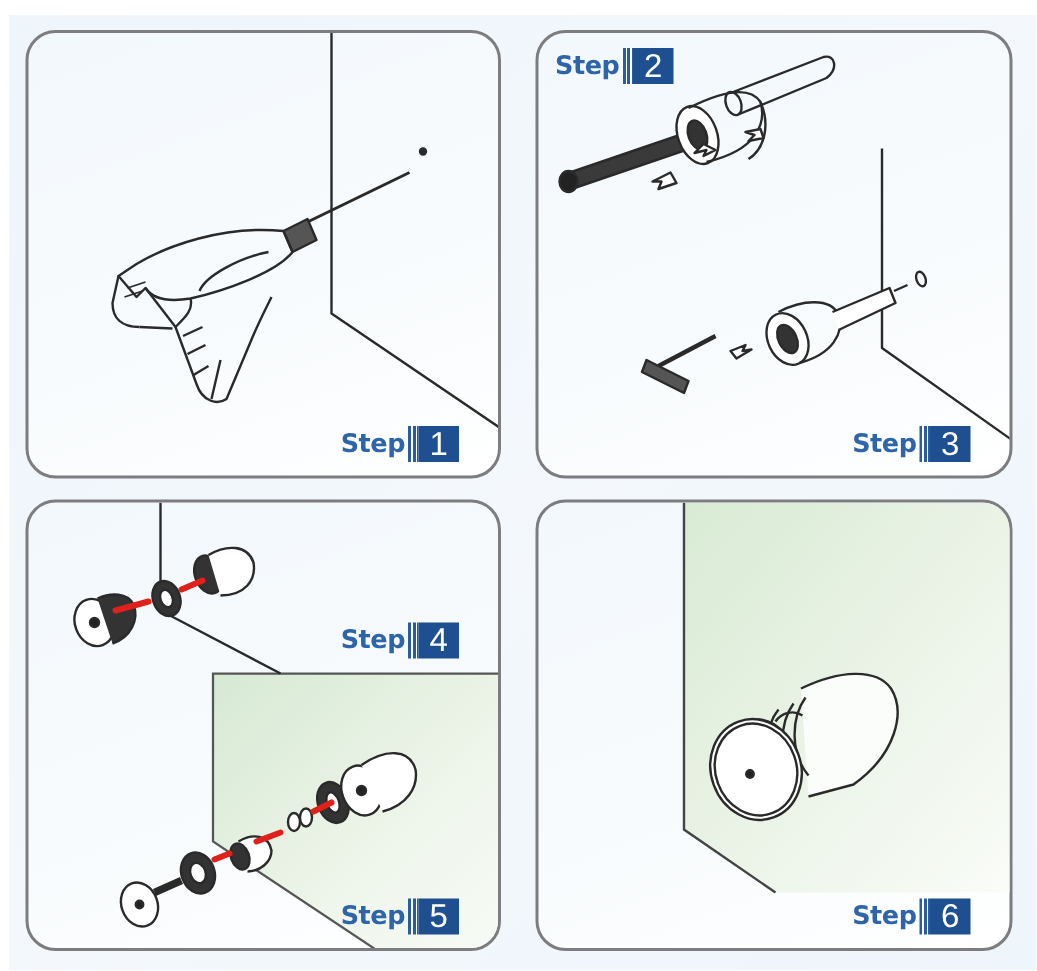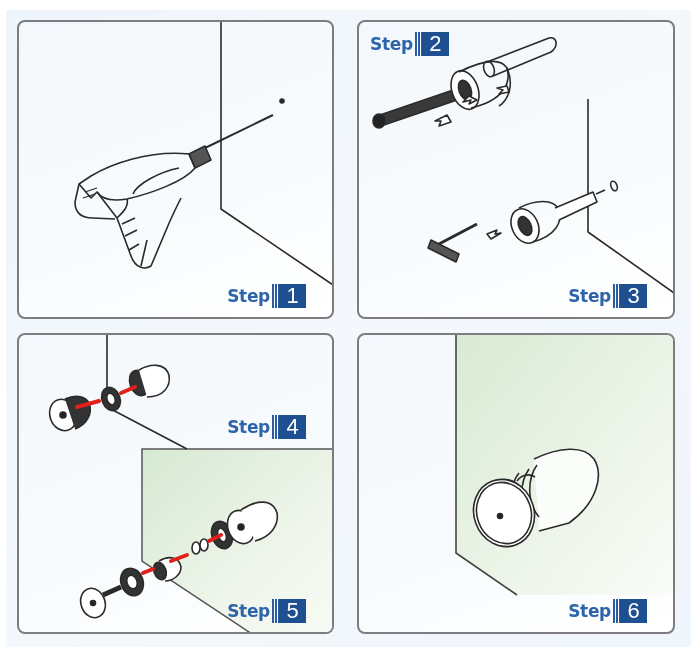--- a/index.html
+++ b/index.html
@@ -9,21 +9,21 @@
     font-family: "Liberation Sans", sans-serif;
     position: relative;
   }
   .bg {
     position: absolute; left: 6px; top: 10px; width: 685px; height: 637px;
     background: linear-gradient(135deg, #eef5fb 0%, #f4f8fc 50%, #eef5fb 100%);
   }
   .panel {
     position: absolute;
     border: 2px solid #7d7d80;
-    border-radius: 8px;
+    border-radius: 20px;
     background: linear-gradient(160deg, #f3f8fc 0%, #f8fbfd 60%, #ffffff 100%);
     overflow: hidden;
     box-sizing: border-box;
   }
   #p1 { left: 17px;  top: 20px;  width: 317px; height: 299px; }
   #p2 { left: 357px; top: 20px;  width: 318px; height: 299px; }
   #p3 { left: 17px;  top: 333px; width: 317px; height: 301px; }
   #p4 { left: 357px; top: 333px; width: 318px; height: 301px; }
   .panel svg.art { position: absolute; left: 0; top: 0; }
   .step {

